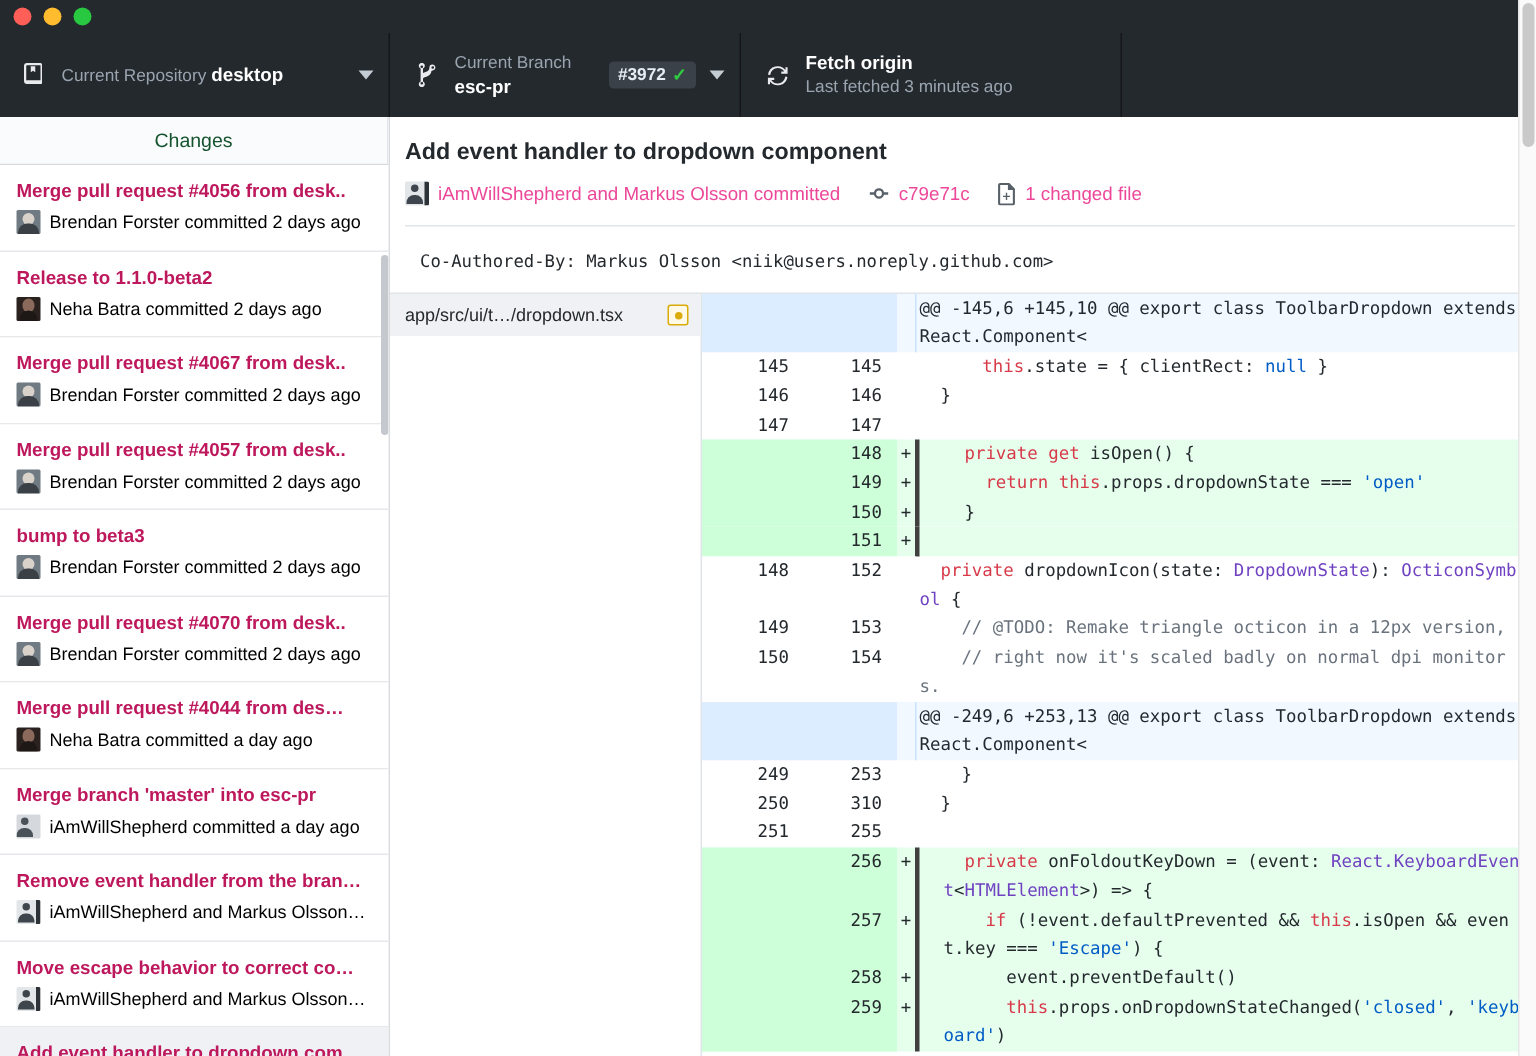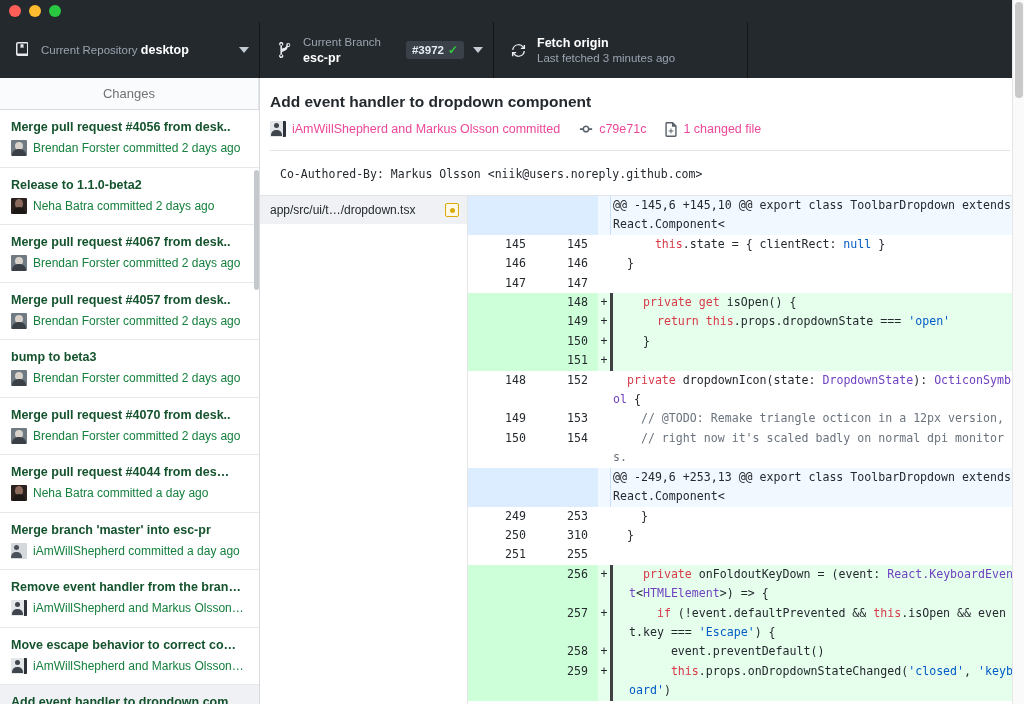--- a/index.html
+++ b/index.html
@@ -44,36 +44,36 @@
   .caret-down { width:0;height:0;border-left:5px solid transparent;border-right:5px solid transparent;border-top:6px solid #c3cbd3; flex:0 0 auto; }
 
   
   .main { flex:1; display:flex; min-height:0; }
 
   
   .sidebar { width:260px; flex:0 0 260px; border-right:1px solid #d8dade; display:flex; flex-direction:column; background:#fff; min-height:0; }
   .tabs { height:32px; flex:0 0 32px; display:flex; border-bottom:1px solid #d8dade; background:#fff; }
   .tab {
     flex:1; display:flex; align-items:center; justify-content:center;
-    font-size:13px; color:#737373; cursor:pointer; position:relative; background:#fff;
+    font-size:13px; color:#14532d; cursor:pointer; position:relative; background:#fff;
   }
   .tab.inactive { background:#fafbfc; border-right:1px solid #e1e4e8; }
   .tab.active::after { content:""; position:absolute; left:0; right:0; bottom:0; height:2px; background:#0366d6; }
   .commit-list { flex:1; overflow:hidden; position:relative; }
   .commit-row {
     height:57.5px; padding:9px 11px 0 11px; border-bottom:1px solid #e6e8eb;
     cursor:pointer; background:#fff;
   }
   .commit-row.selected { background:#eff1f4; }
   .commit-title {
-    font-size:12.5px; font-weight:bold; color:#14532d; line-height:16px;
+    font-size:12.5px; font-weight:bold; color:#be185d; line-height:16px;
     white-space:nowrap; overflow:hidden; text-overflow:ellipsis; margin-bottom:5px;
   }
   .commit-meta { display:flex; align-items:center; gap:6px; }
-  .commit-byline { font-size:12px; color:#15803d; white-space:nowrap; overflow:hidden; text-overflow:ellipsis; }
+  .commit-byline { font-size:12px; color:#000000; white-space:nowrap; overflow:hidden; text-overflow:ellipsis; }
   .avatar { width:16px; height:16px; flex:0 0 16px; border-radius:1px; overflow:hidden; position:relative; background:#c9ced4; }
   .av-org { background:#d5d9de; }
   .av-org::before { content:""; position:absolute; left:3px; top:2px; width:5px; height:5px; border-radius:50%; background:#4a5159; }
   .av-org::after { content:""; position:absolute; left:0px; bottom:1px; width:11px; height:6px; border-radius:5px 5px 0 0; background:#4a5159; }
   .av-niik { background:#e3e6e9; }
   .av-niik::before { content:""; position:absolute; left:4px; top:2px; width:5px; height:5px; border-radius:50%; background:#3f454c; }
   .av-niik::after { content:""; position:absolute; left:1px; bottom:1px; width:11px; height:6px; border-radius:5px 5px 0 0; background:#3f454c; }
   .av-niik .bar { position:absolute; right:0; top:0; width:3px; height:16px; background:#2d3238; }
   .av-neha { background:#2b2220; }
   .av-neha::before { content:""; position:absolute; left:4px; top:1px; width:8px; height:9px; border-radius:50% 50% 45% 45%; background:#8b6a5c; }

